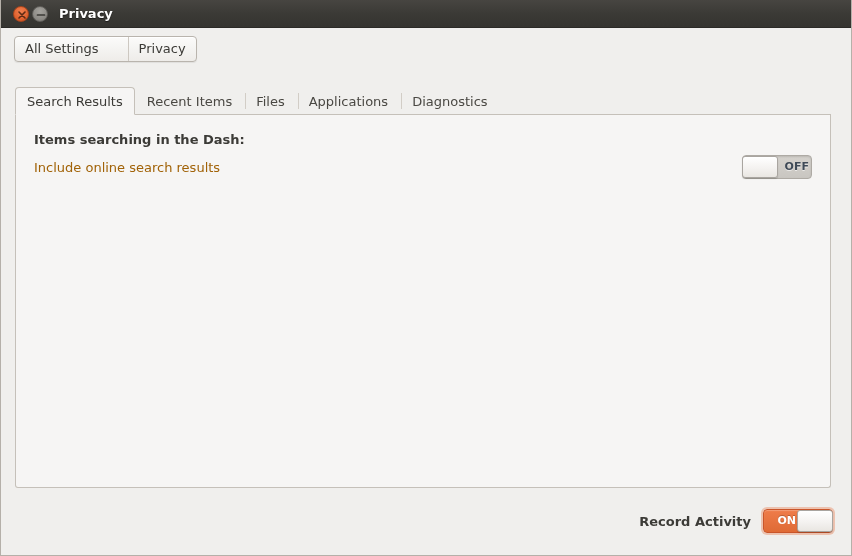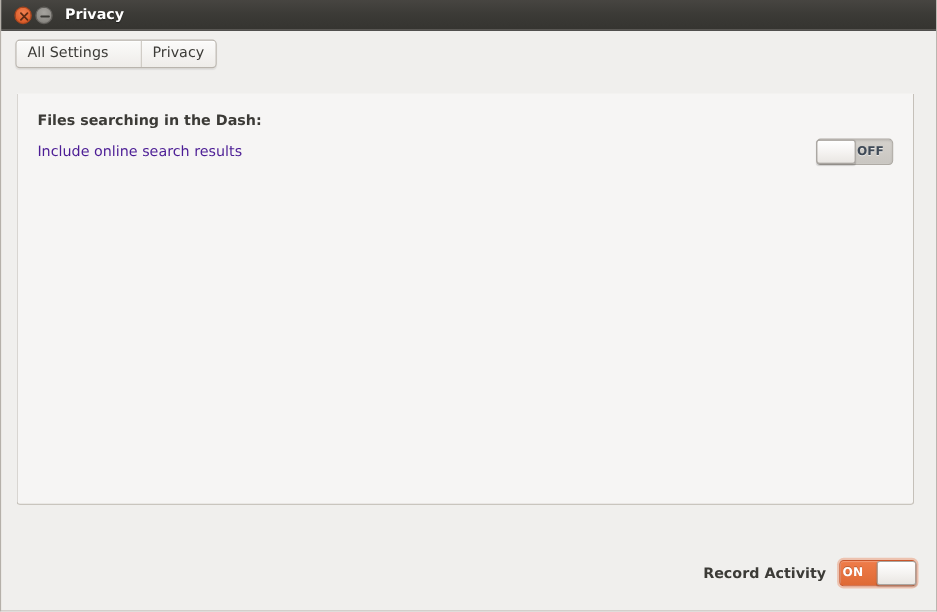--- a/index.html
+++ b/index.html
@@ -171,21 +171,21 @@
     margin: 0 0 8px 0;
   }
   .option-row {
     position: relative;
     height: 24px;
     display: flex;
     align-items: center;
   }
   .option-label {
     font-size: 13px;
-    color: #4c1d95;
+    color: #a16207;
   }
 
   
   .switch {
     position: relative;
     width: 70px;
     height: 24px;
     border-radius: 4px;
     box-sizing: border-box;
     cursor: pointer;
@@ -204,21 +204,21 @@
     text-decoration: underline;
   }
   .switch .state-text {
     position: absolute;
     top: 0;
     height: 22px;
     line-height: 22px;
     width: 30px;
     font-size: 11px;
     font-weight: bold;
-    text-align: left;
+    text-align: right;
   }
   .switch.off .state-text {
     right: 2px;
     color: #3f4a57;
     text-shadow: 0 1px 0 rgba(255,255,255,0.6);
   }
   .switch.on .state-text {
     left: 2px;
     color: #ffffff;
     text-shadow: 0 -1px 0 rgba(0,0,0,0.22);
@@ -273,23 +273,30 @@
     <div id="title-text">Privacy</div>
   </div>
 
   <div id="toolbar">
     <button class="seg-btn">All Settings</button>
     <button class="seg-btn">Privacy</button>
   </div>
 
   <div id="notebook">
 
+    <div id="tabstrip">
+      <div class="tab active">Search Results</div>
+      <div class="tab">Recent Items</div>
+      <div class="tab">Files</div>
+      <div class="tab">Applications</div>
+      <div class="tab">Diagnostics</div>
+    </div>
 
     <div id="panel">
-      <div class="section-heading">Files searching in the Dash:</div>
+      <div class="section-heading">Items searching in the Dash:</div>
 
       <div class="option-row">
         <span class="option-label">Include online search results</span>
         <div id="online-switch" class="switch off">
           <span class="state-text">OFF</span>
           <span class="knob"></span>
         </div>
       </div>
     </div>
   </div>

